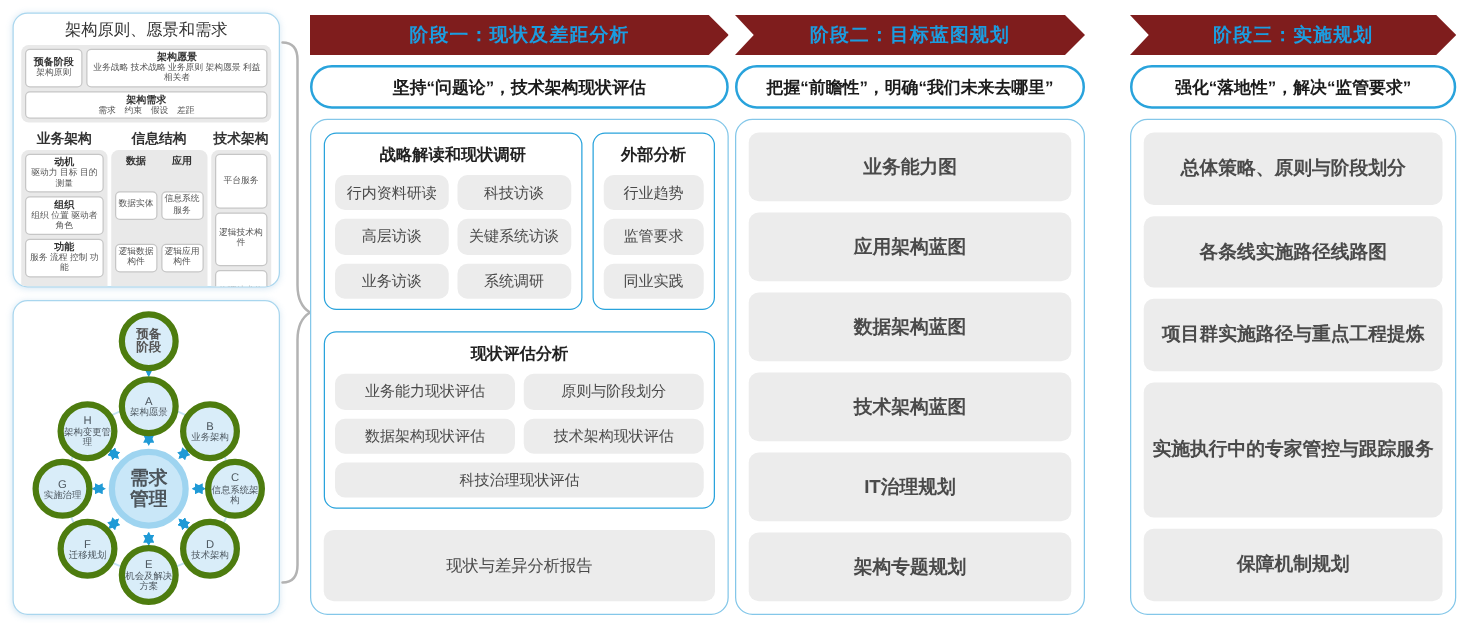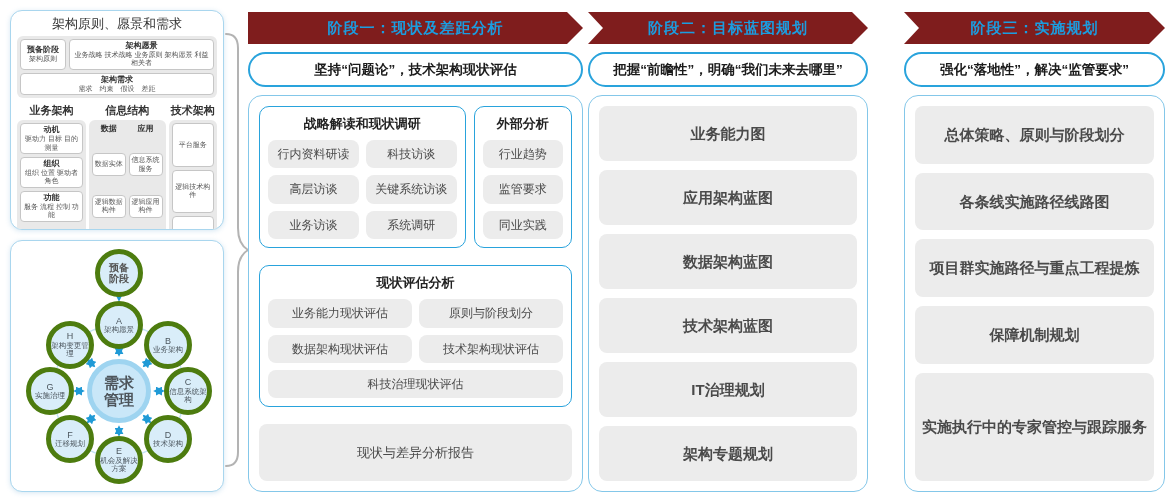--- a/index.html
+++ b/index.html
@@ -304,18 +304,18 @@
 
   <section class="phase phase3">
     <div class="band band-next">
       <span>阶段三：实施规划</span>
     </div>
     <div class="tagline">强化“落地性”，解决“监管要求”</div>
     <div class="phase-body phase-list">
       <div class="gitem">总体策略、原则与阶段划分</div>
       <div class="gitem">各条线实施路径线路图</div>
       <div class="gitem">项目群实施路径与重点工程提炼</div>
+      <div class="gitem tall">实施执行中的专家管控与跟踪服务</div>
       <div class="gitem">保障机制规划</div>
-      <div class="gitem tall">实施执行中的专家管控与跟踪服务</div>
     </div>
   </section>
 
 </div>
 
 </body></html>

